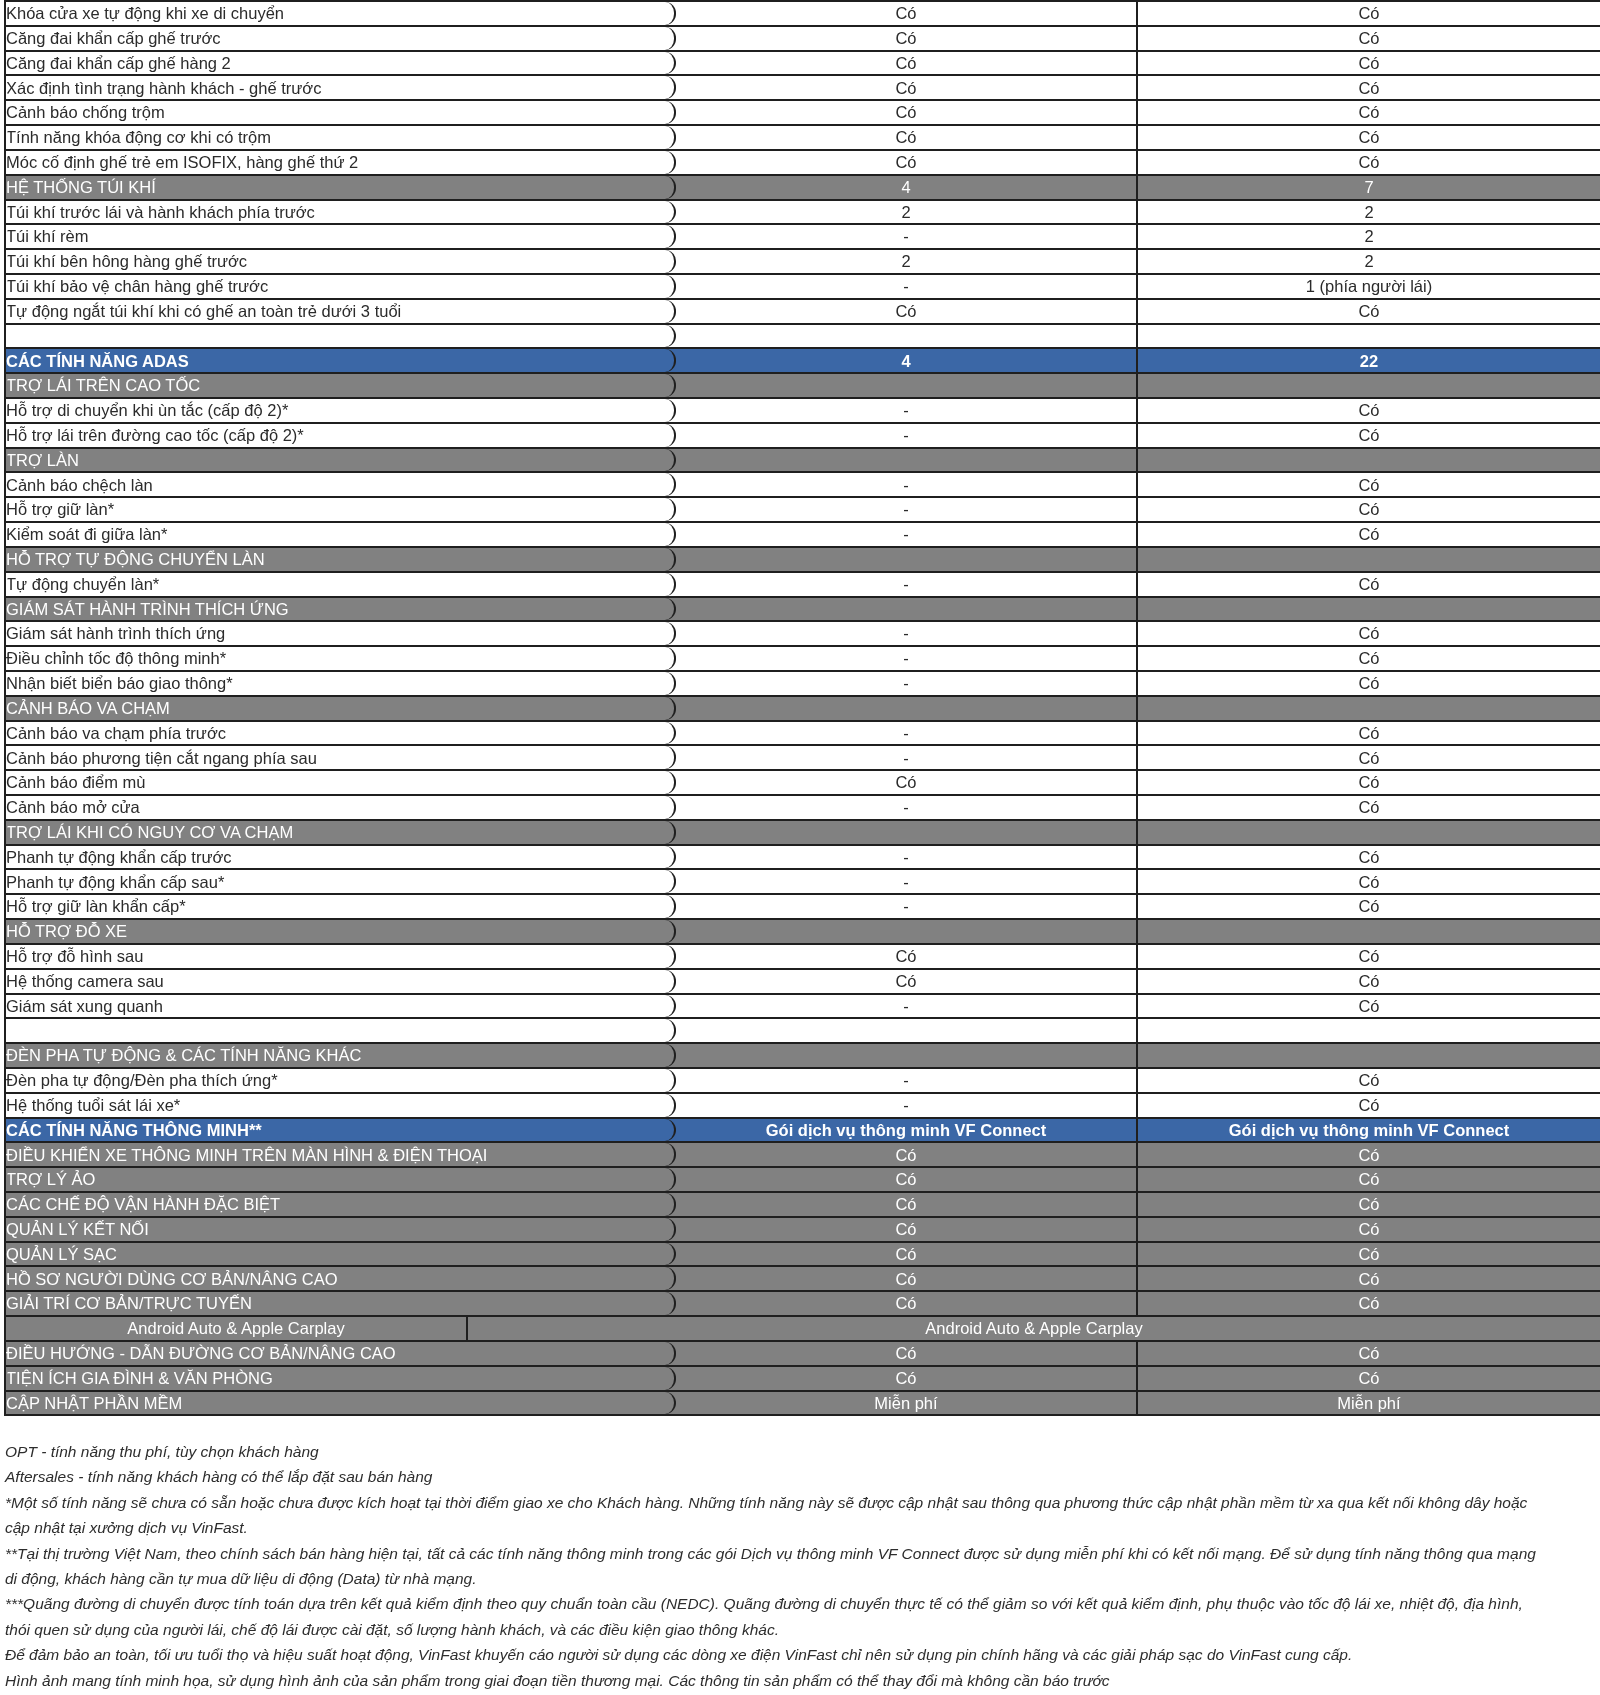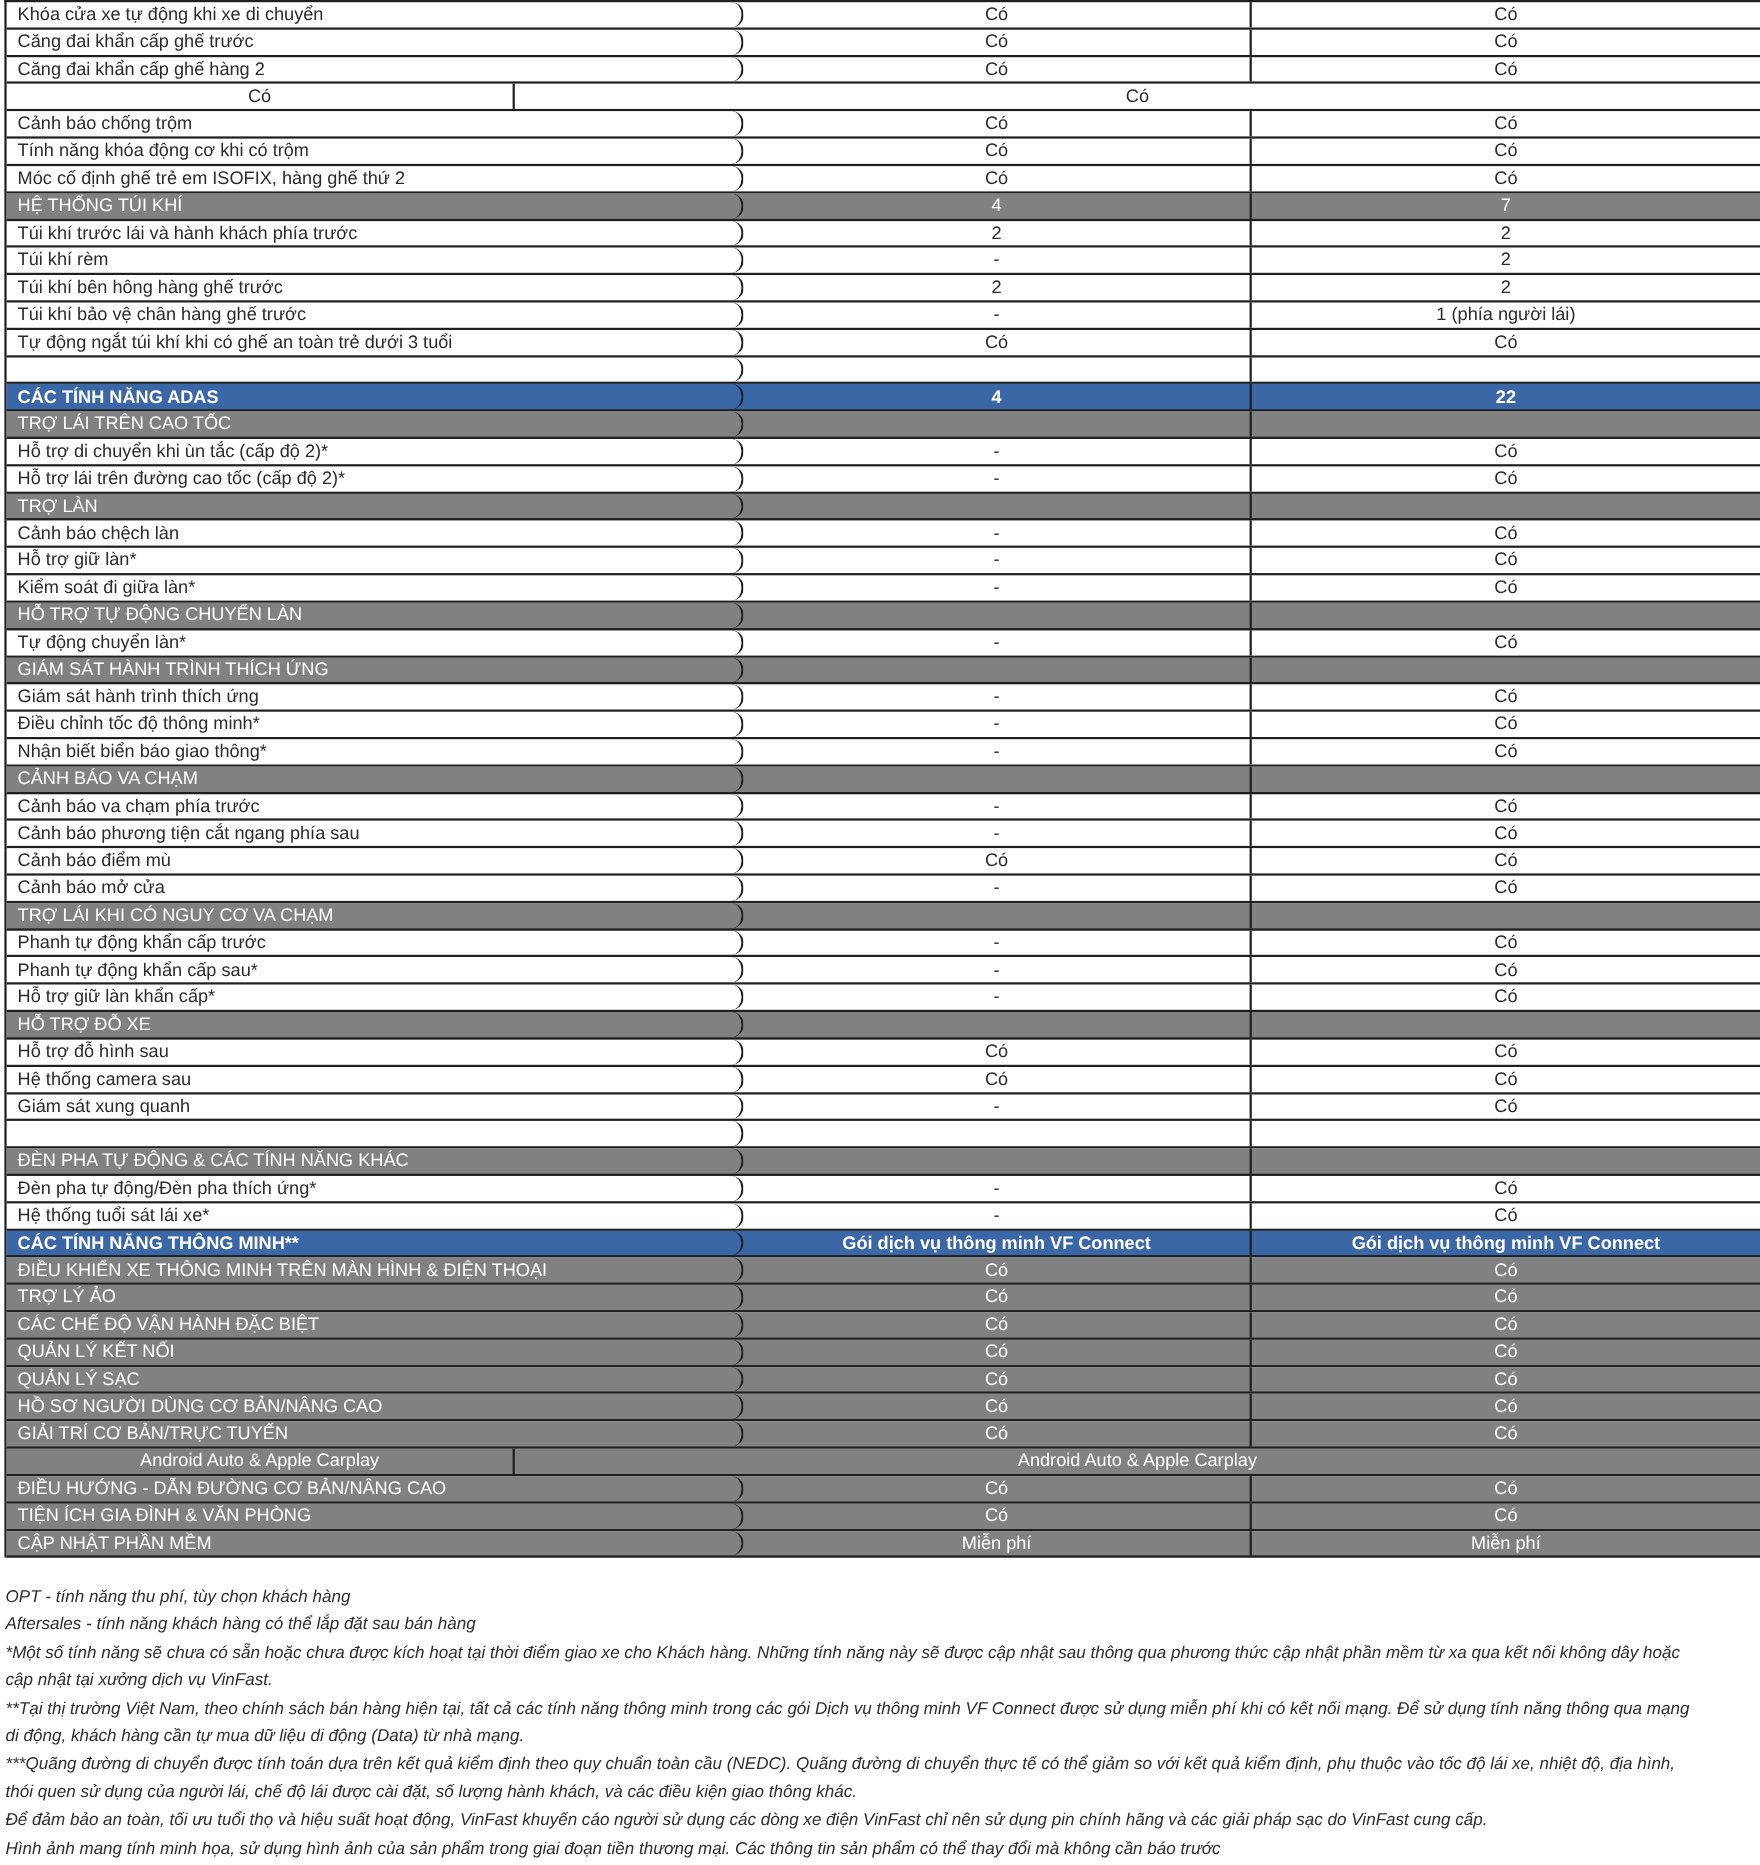--- a/index.html
+++ b/index.html
@@ -29,21 +29,21 @@
     border-bottom:2px solid var(--border);
     min-height:0;
   }
   .cell{
     box-sizing:border-box;
     display:flex;align-items:center;
     font-size:16.5px;color:var(--text);
     white-space:nowrap;overflow:hidden;
     line-height:1;
   }
-  .c1{flex:0 0 670px;padding-left:10px;border-right:2px solid var(--border);border-radius:11px;}
+  .c1{flex:0 0 670px;border-right:2px solid var(--border);border-radius:11px;}
   .c2{flex:0 0 462px;justify-content:center;border-right:2px solid var(--border);}
   .c3{flex:1 1 auto;justify-content:center;}
   .row.gray{background:var(--section-header-bg);text-align:right;}
   .row.gray .cell{color:#ffffff;}
   .row.blue{background:var(--highlight-header-bg);}
   .row.blue .cell{color:#ffffff;font-weight:bold;}
   .footnotes{
     box-sizing:border-box;
     padding:23px 54px 0 5px;
     width:1600px;
@@ -69,20 +69,21 @@
       <div class="cell c1">Căng đai khẩn cấp ghế trước</div>
       <div class="cell c2">Có</div>
       <div class="cell c3">Có</div>
     </div>
     <div class="row feature">
       <div class="cell c1">Căng đai khẩn cấp ghế hàng 2</div>
       <div class="cell c2">Có</div>
       <div class="cell c3">Có</div>
     </div>
     <div class="row feature">
+      <div class="cell c1">Xác định tình trạng hành khách - ghế trước</div>
       <div class="cell c2">Có</div>
       <div class="cell c3">Có</div>
     </div>
     <div class="row feature">
       <div class="cell c1">Cảnh báo chống trộm</div>
       <div class="cell c2">Có</div>
       <div class="cell c3">Có</div>
     </div>
     <div class="row feature">
       <div class="cell c1">Tính năng khóa động cơ khi có trộm</div>

